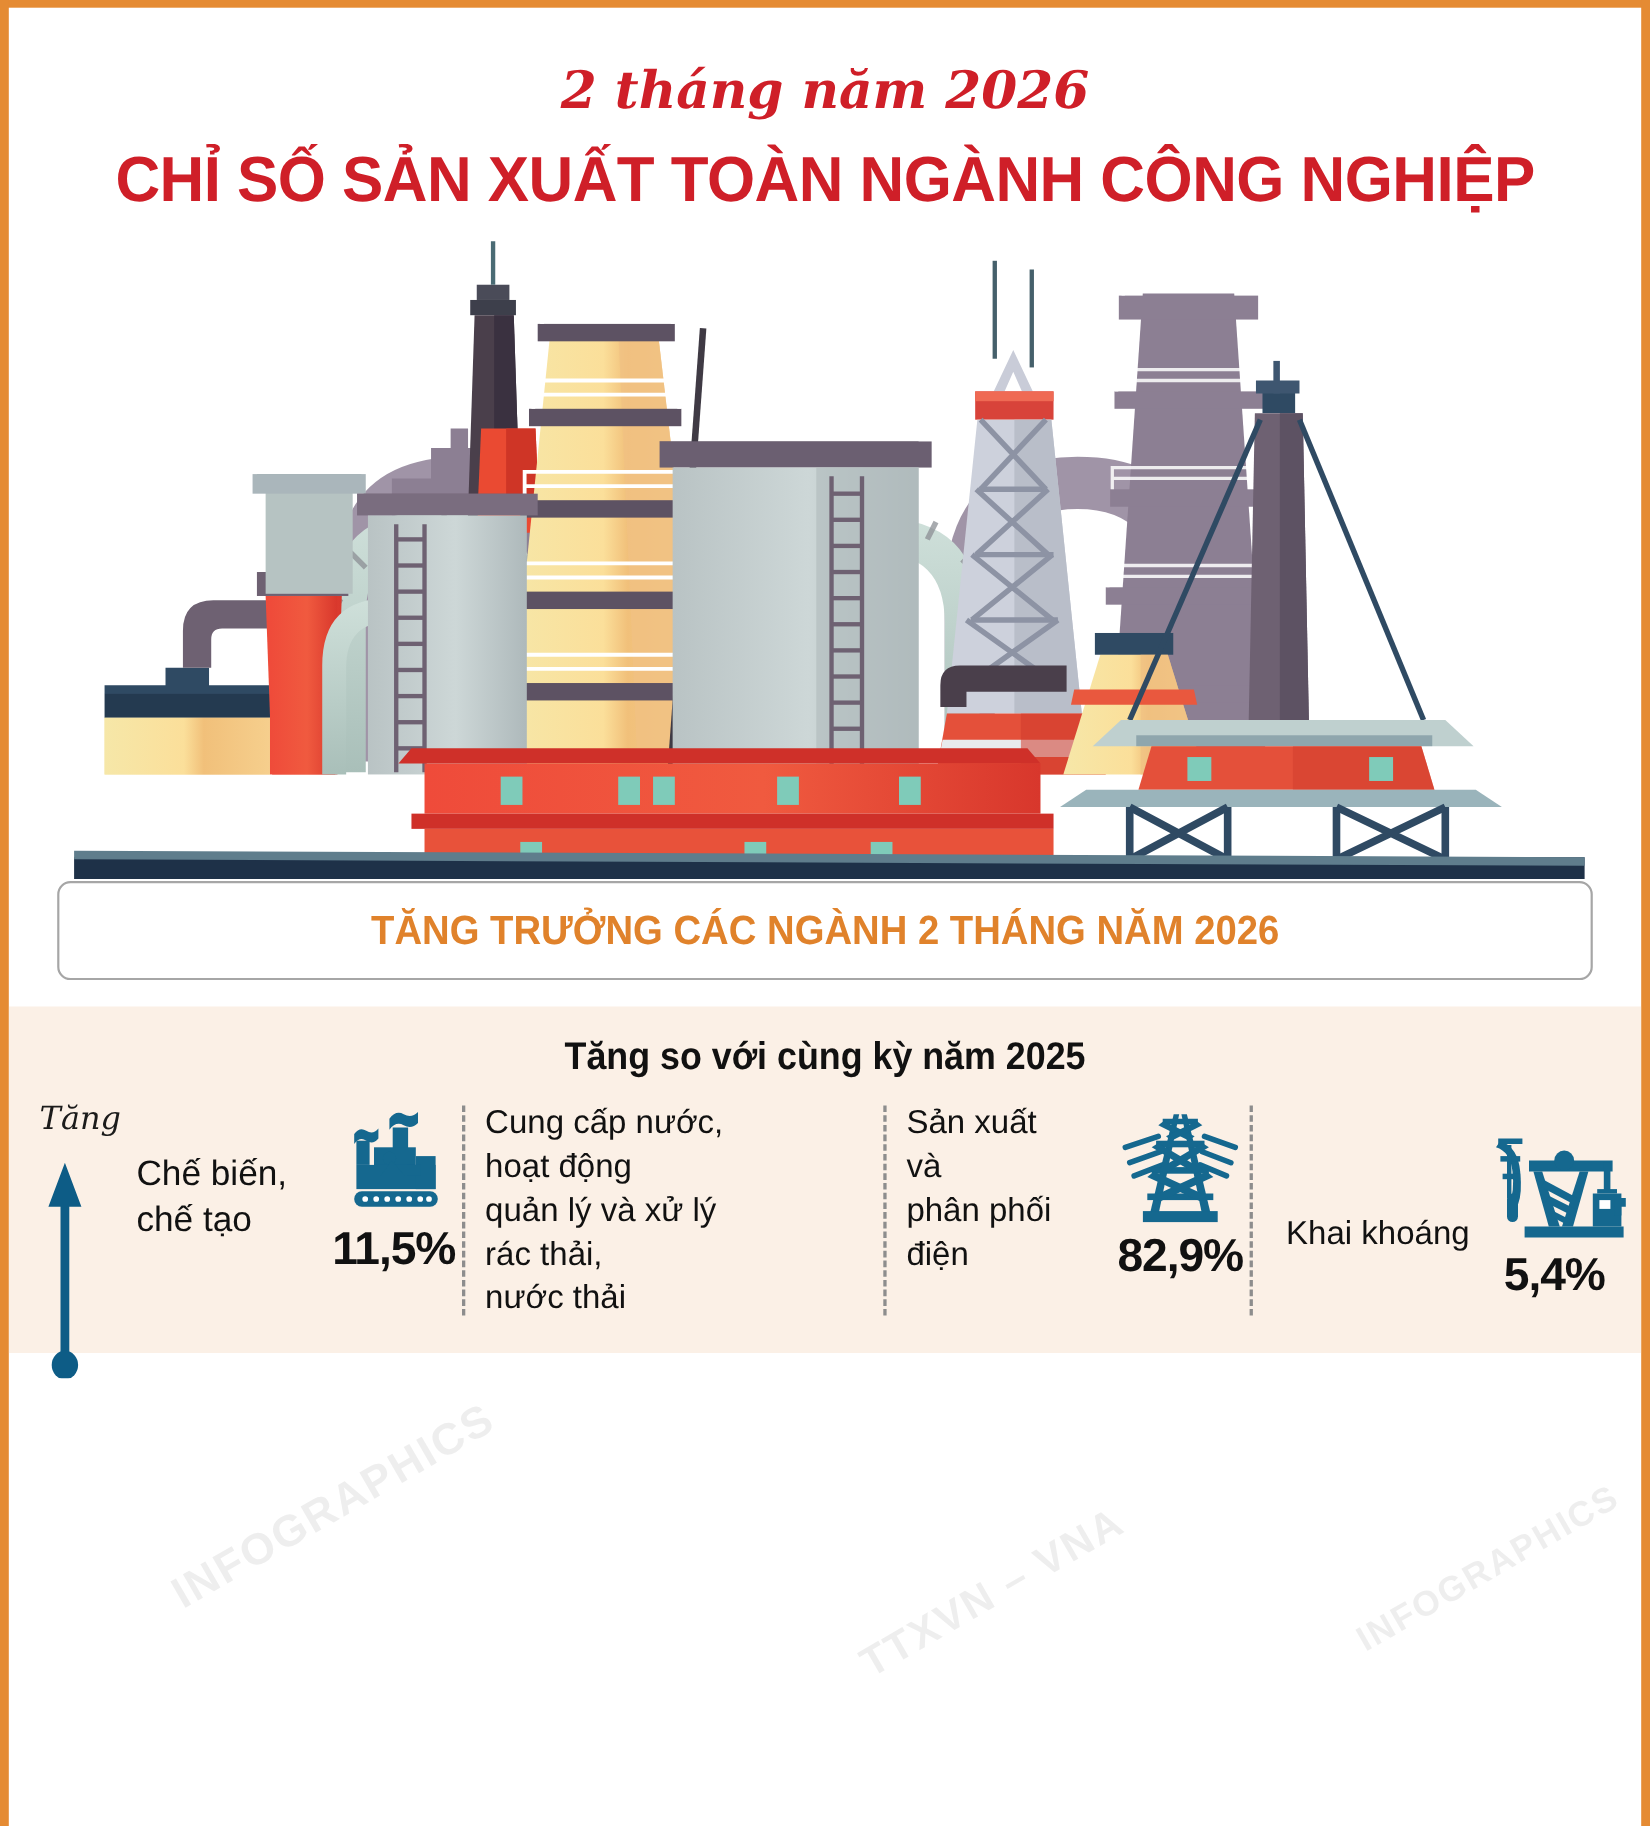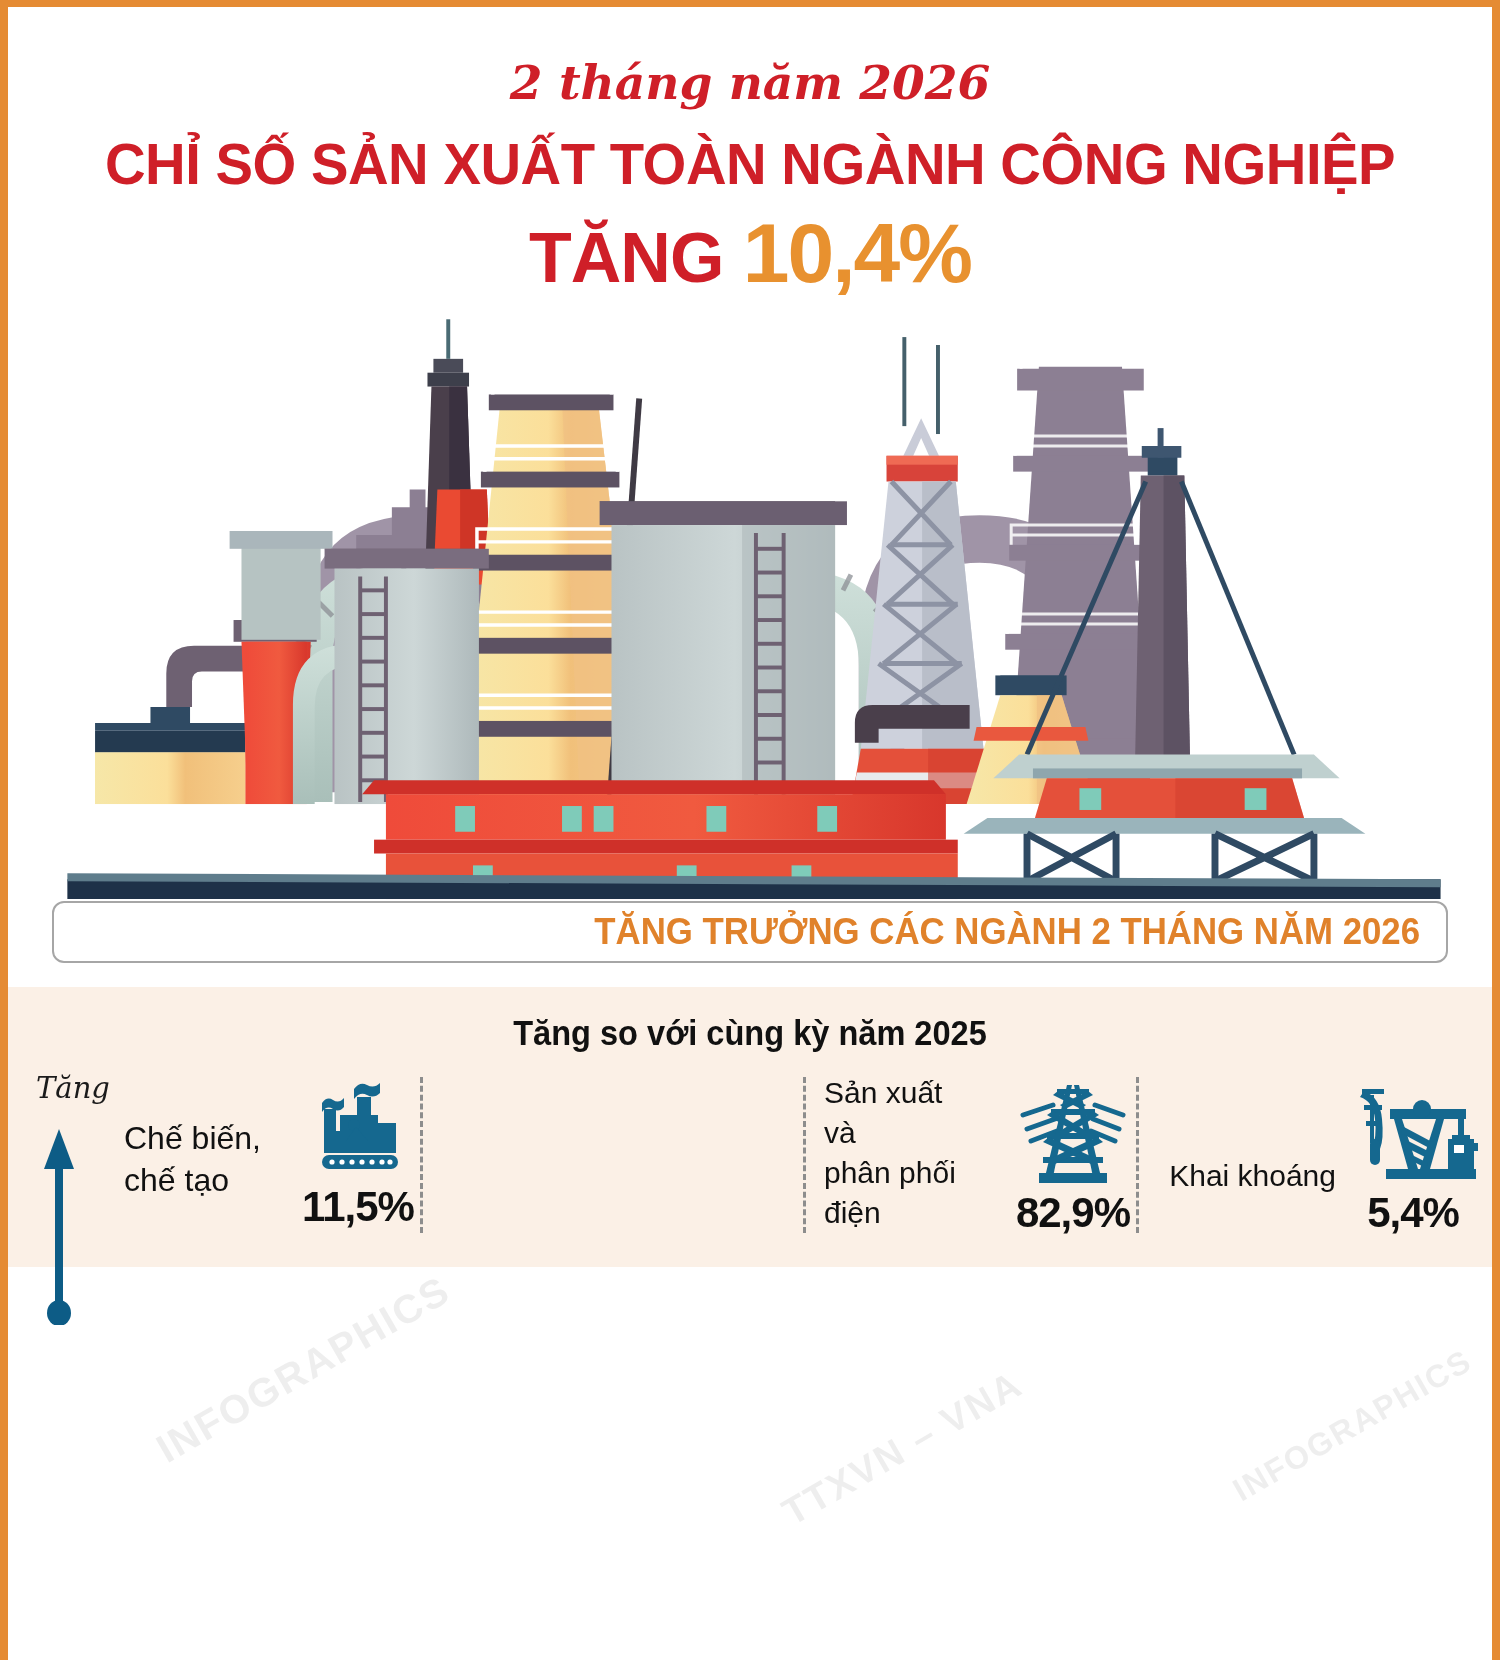--- a/index.html
+++ b/index.html
@@ -78,27 +78,27 @@
     height: 600px;
     margin-top: 6px;
     z-index: 6;
   }
   .illus-wrap svg { display: block; width: 100%; height: 100%; }
 
   
   .banner {
     position: relative;
     margin: 0 44px;
-    height: 62px;
+    height: 90px;
     border: 2px solid #a6a6a6;
     border-radius: 12px;
     background: #ffffff;
     display: flex;
     align-items: center;
-    justify-content: flex-end;
+    justify-content: center;
     z-index: 6;
   }
   .banner-text {
     font-size: 37px;
     font-weight: bold;
     color: #e0822b;
     letter-spacing: 0px;
     transform: scaleX(0.94);
     white-space: nowrap;
   }
@@ -208,24 +208,20 @@
     <div class="wm" style="left:620px; top:1080px; font-size:34px; transform:rotate(-30deg);">INFOGRAPHICS</div>
     <div class="wm" style="left:1000px; top:1060px; font-size:40px; transform:rotate(-30deg);">TTXVN – VNA</div>
     <div class="wm" style="left:130px; top:1340px; font-size:40px; transform:rotate(-30deg);">INFOGRAPHICS</div>
     <div class="wm" style="left:760px; top:1420px; font-size:38px; transform:rotate(-30deg);">TTXVN – VNA</div>
     <div class="wm" style="left:1210px; top:1400px; font-size:32px; transform:rotate(-30deg);">INFOGRAPHICS</div>
   </div>
 
   <div class="header">
     <div class="kicker">2 tháng năm 2026</div>
     <div class="maintitle">CHỈ SỐ SẢN XUẤT TOÀN NGÀNH CÔNG NGHIỆP</div>
-    <div class="subline">
-      <span class="tang">TĂNG</span>
-      <span class="pct">10,4%</span>
-    </div>
   </div>
 
   <div class="illus-wrap">
     <svg viewBox="0 0 1500 600" preserveAspectRatio="xMidYMax meet">
       <defs>
         <linearGradient id="gYellow" x1="0" y1="0" x2="1" y2="0">
           <stop offset="0%" stop-color="#f6e7a8"></stop>
             <stop offset="48%" stop-color="#fbdf9a"></stop>
           <stop offset="60%" stop-color="#f1c07a"></stop>
             <stop offset="100%" stop-color="#f6cf8d"></stop>
@@ -480,20 +476,25 @@
               </g>
             </svg>
           </div>
           <div class="stat-value">11,5%</div>
         </div>
       </div>
 
       <div class="divider"></div>
 
       <div class="stat s2">
+        <div class="stat-text" style="white-space:pre-line;">Cung cấp nước,
+hoạt động
+quản lý và xử lý
+rác thải,
+nước thải</div>
       </div>
 
       <div class="divider"></div>
 
       <div class="stat s3">
         <div class="stat-text" style="white-space:pre-line;">Sản xuất
 và
 phân phối
 điện</div>
         <div class="stat-right" style="padding-top:10px;">

